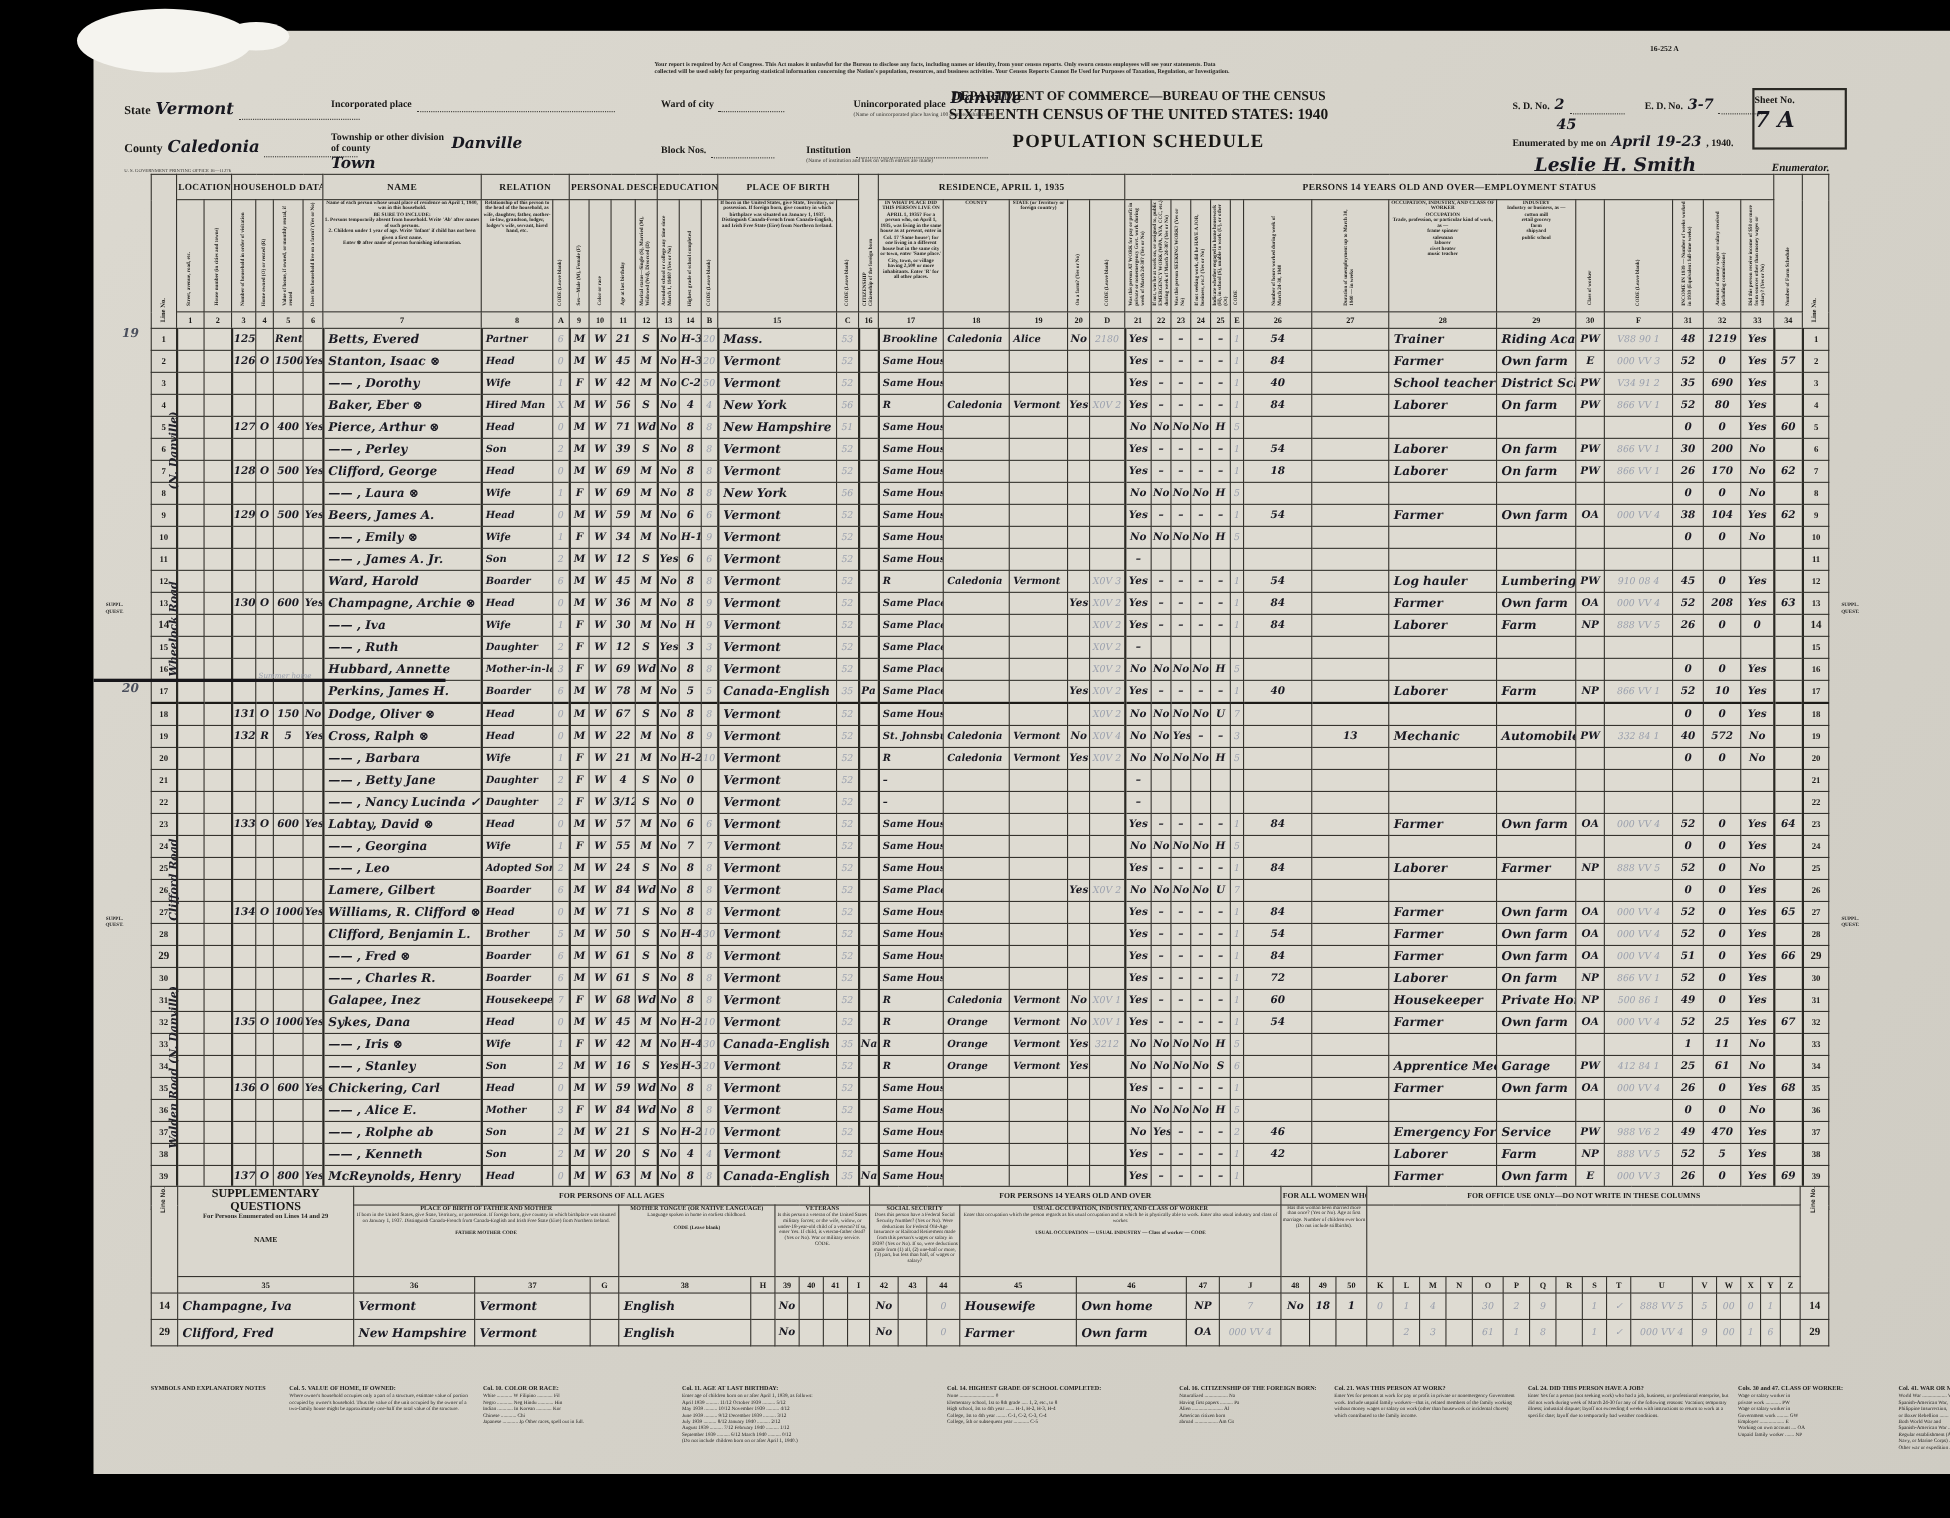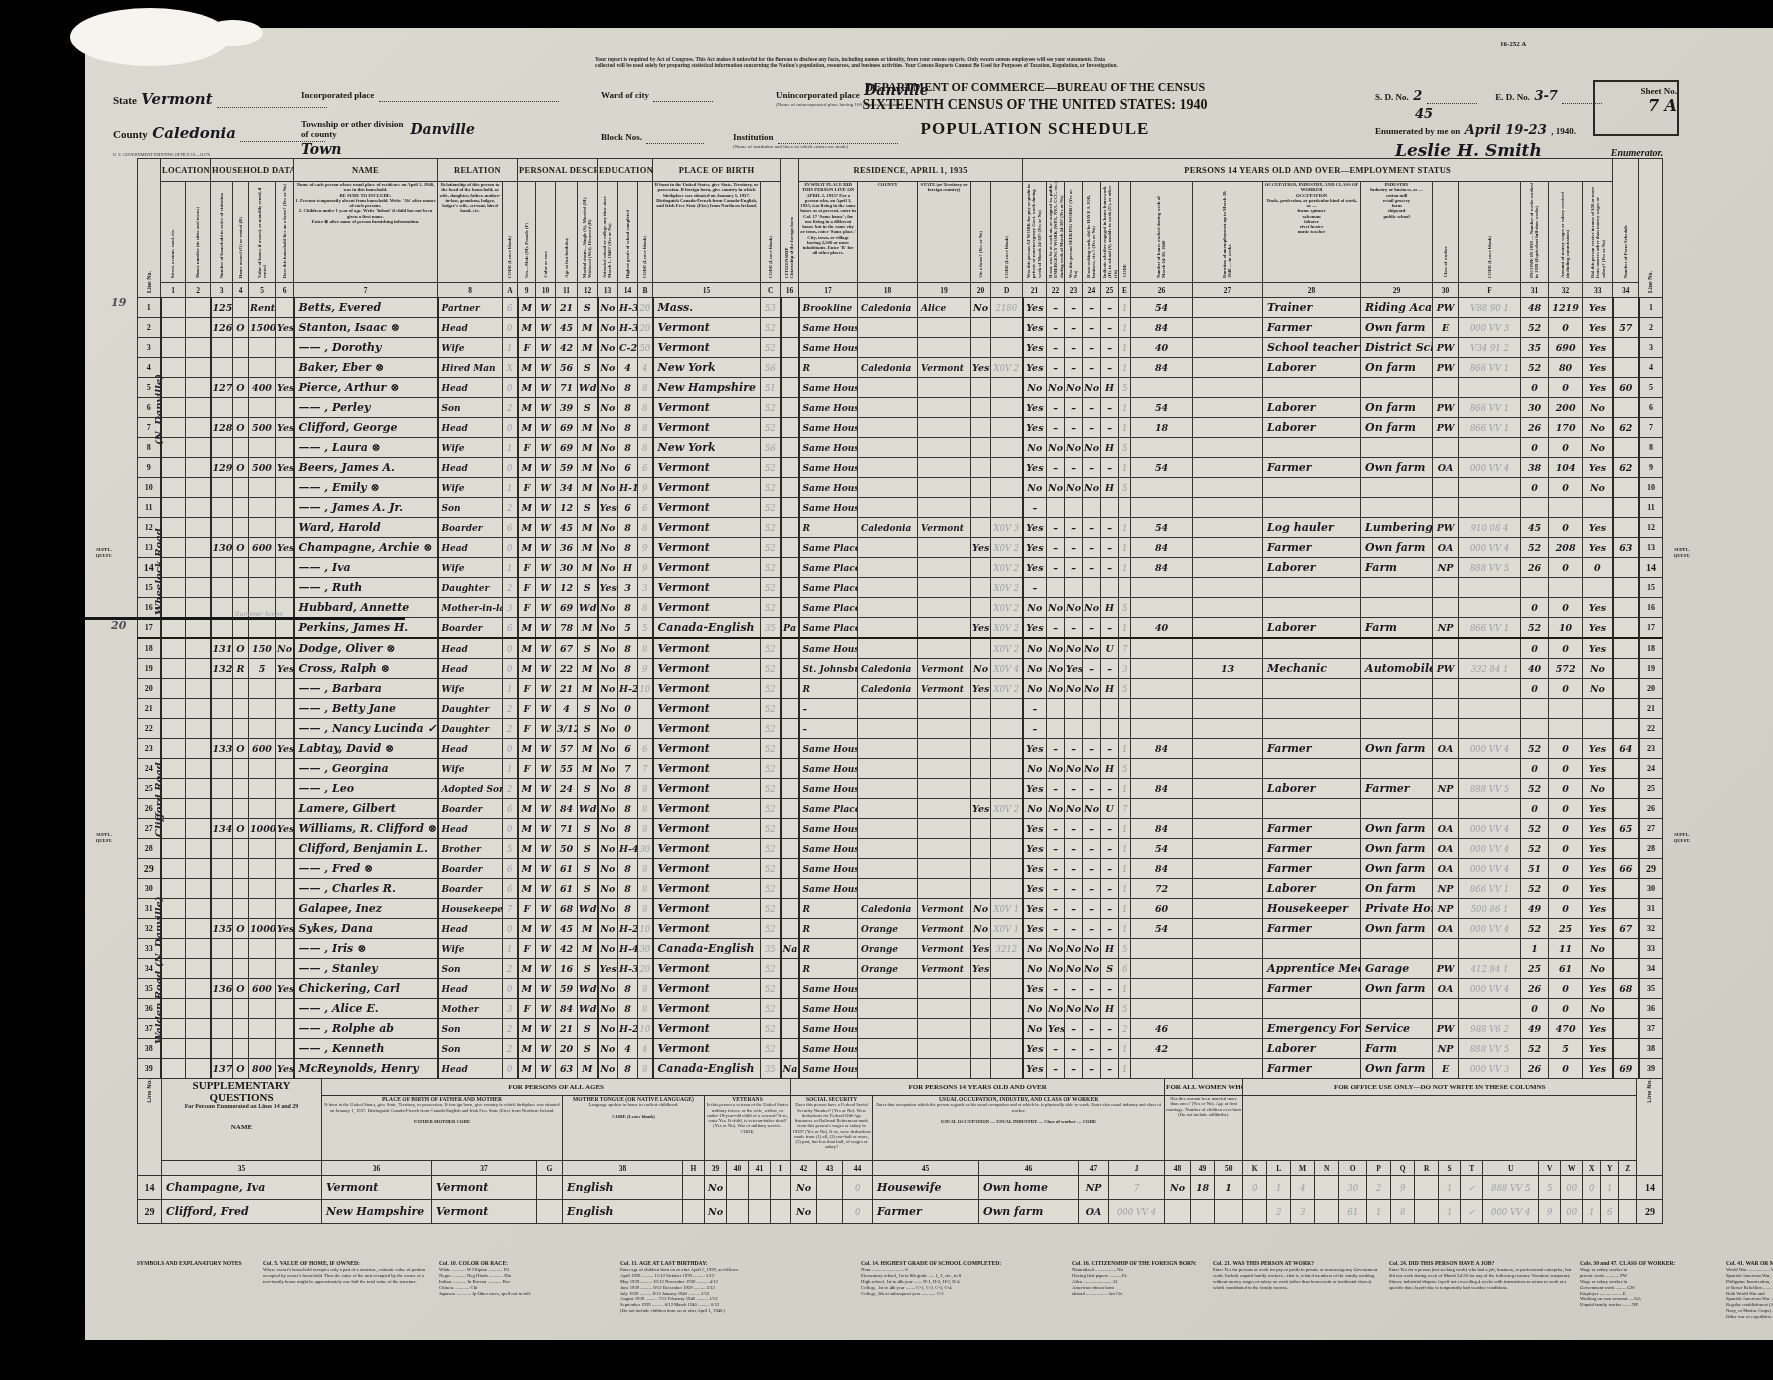--- a/index.html
+++ b/index.html
@@ -127,23 +127,23 @@
   <div class="abs" style="left:1290px;top:92px;">
     <span class="lbl2">Enumerated by me on</span>
     <span class="hw" style="font-size:13px;">April 19-23</span>
     <span class="lbl2">, 1940.</span>
   </div>
   <div class="abs" style="left:1310px;top:112px;">
     <span class="sig">Leslie H. Smith</span>
     <span class="dots" style="width:60px;"></span>
     <span class="printed" style="font-size:10px;font-weight:bold;font-style:italic;">Enumerator.</span>
   </div>
-  <div class="abs" style="left:1508px;top:52px;width:82px;height:52px;border:2px solid #2a2924;text-align:right;">
+  <div class="abs" style="left:1508px;top:52px;width:82px;height:52px;border:2px solid #2a2924;text-align:left;">
     <div class="lbl2" style="margin-top:4px;">Sheet No.</div>
-    <div class="hw" style="font-size:16px;">7 A</div>
+    <div class="hw" style="font-size:20px;">7 A</div>
   </div>
 
   <table id="main-table">
       <colgroup>
         <col style="width:23px">
         <col style="width:25px">
         <col style="width:25px">
         <col style="width:22px">
         <col style="width:16px">
         <col style="width:27px">

